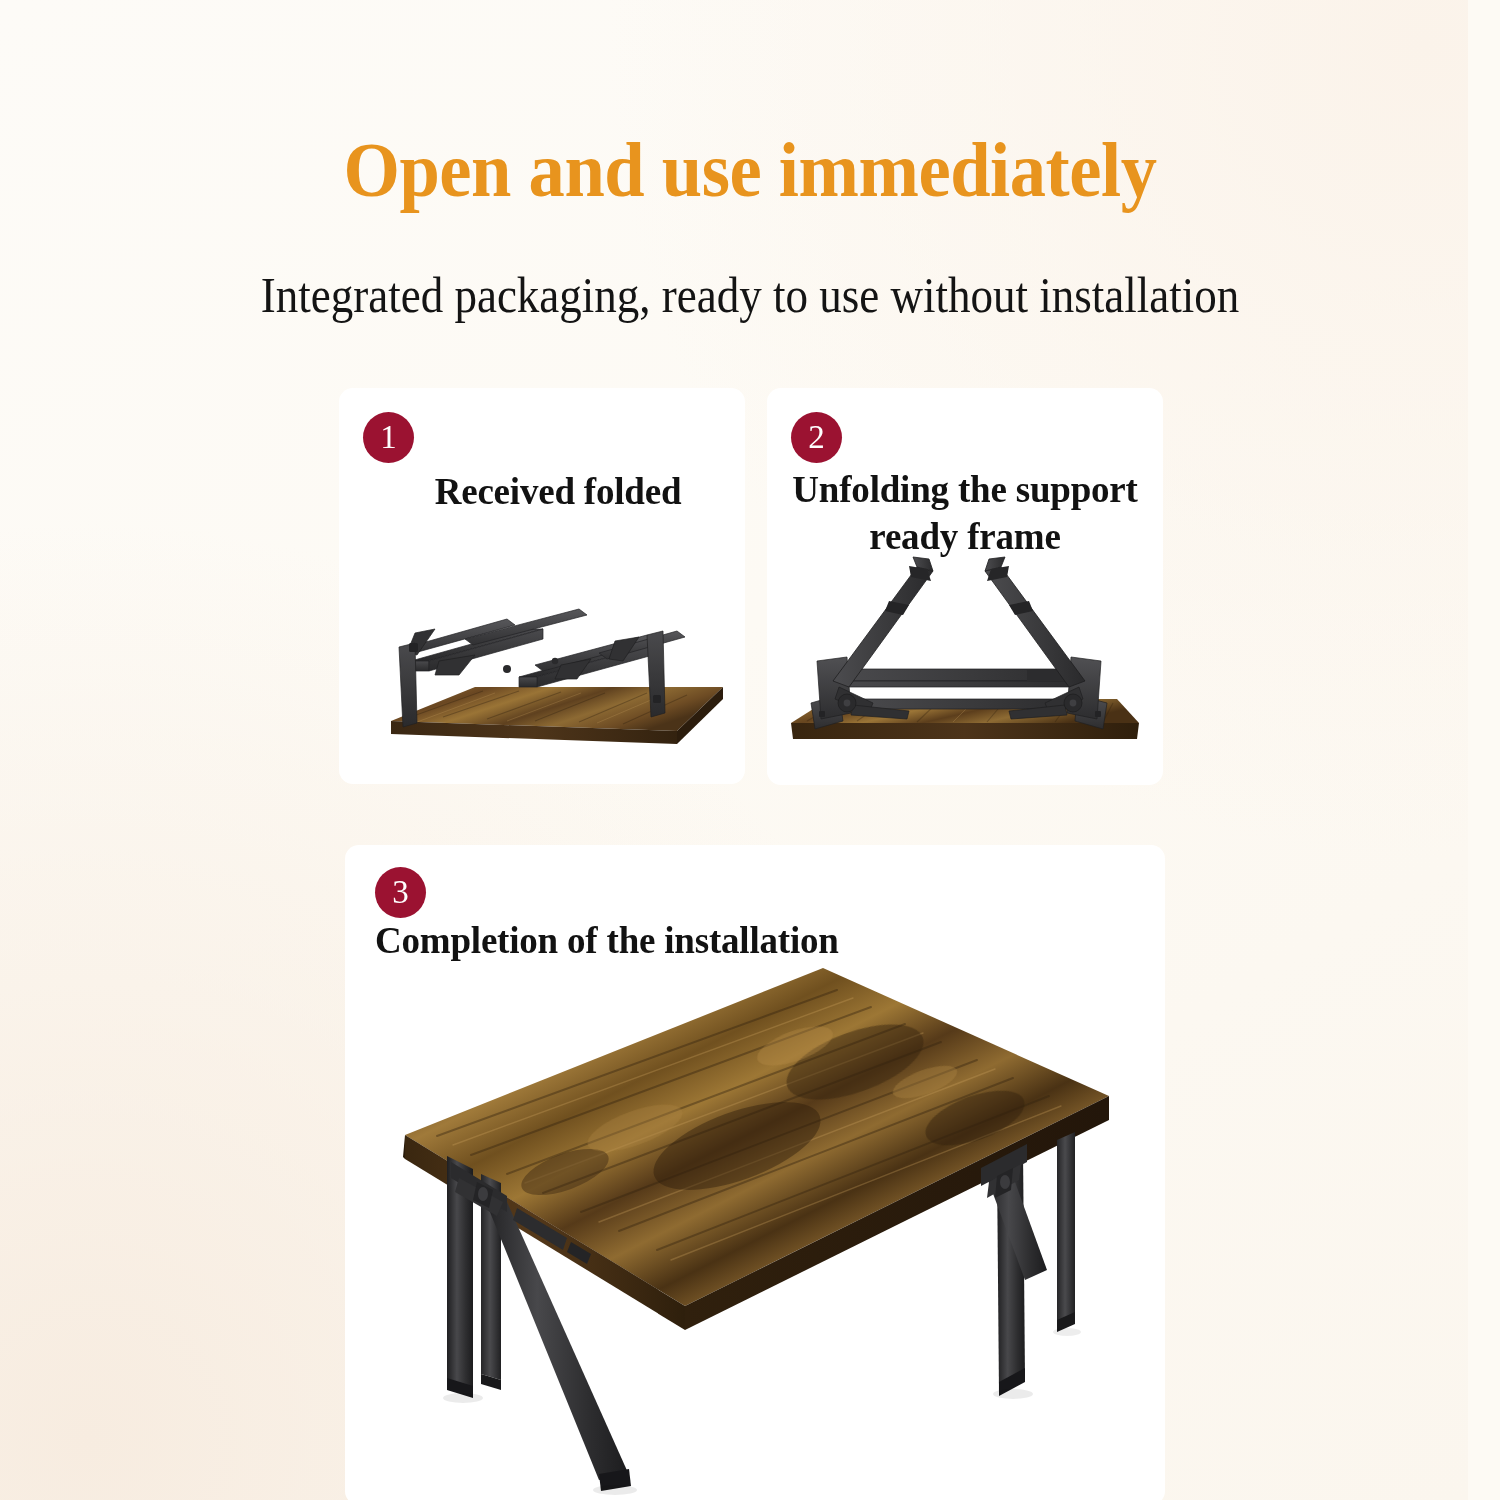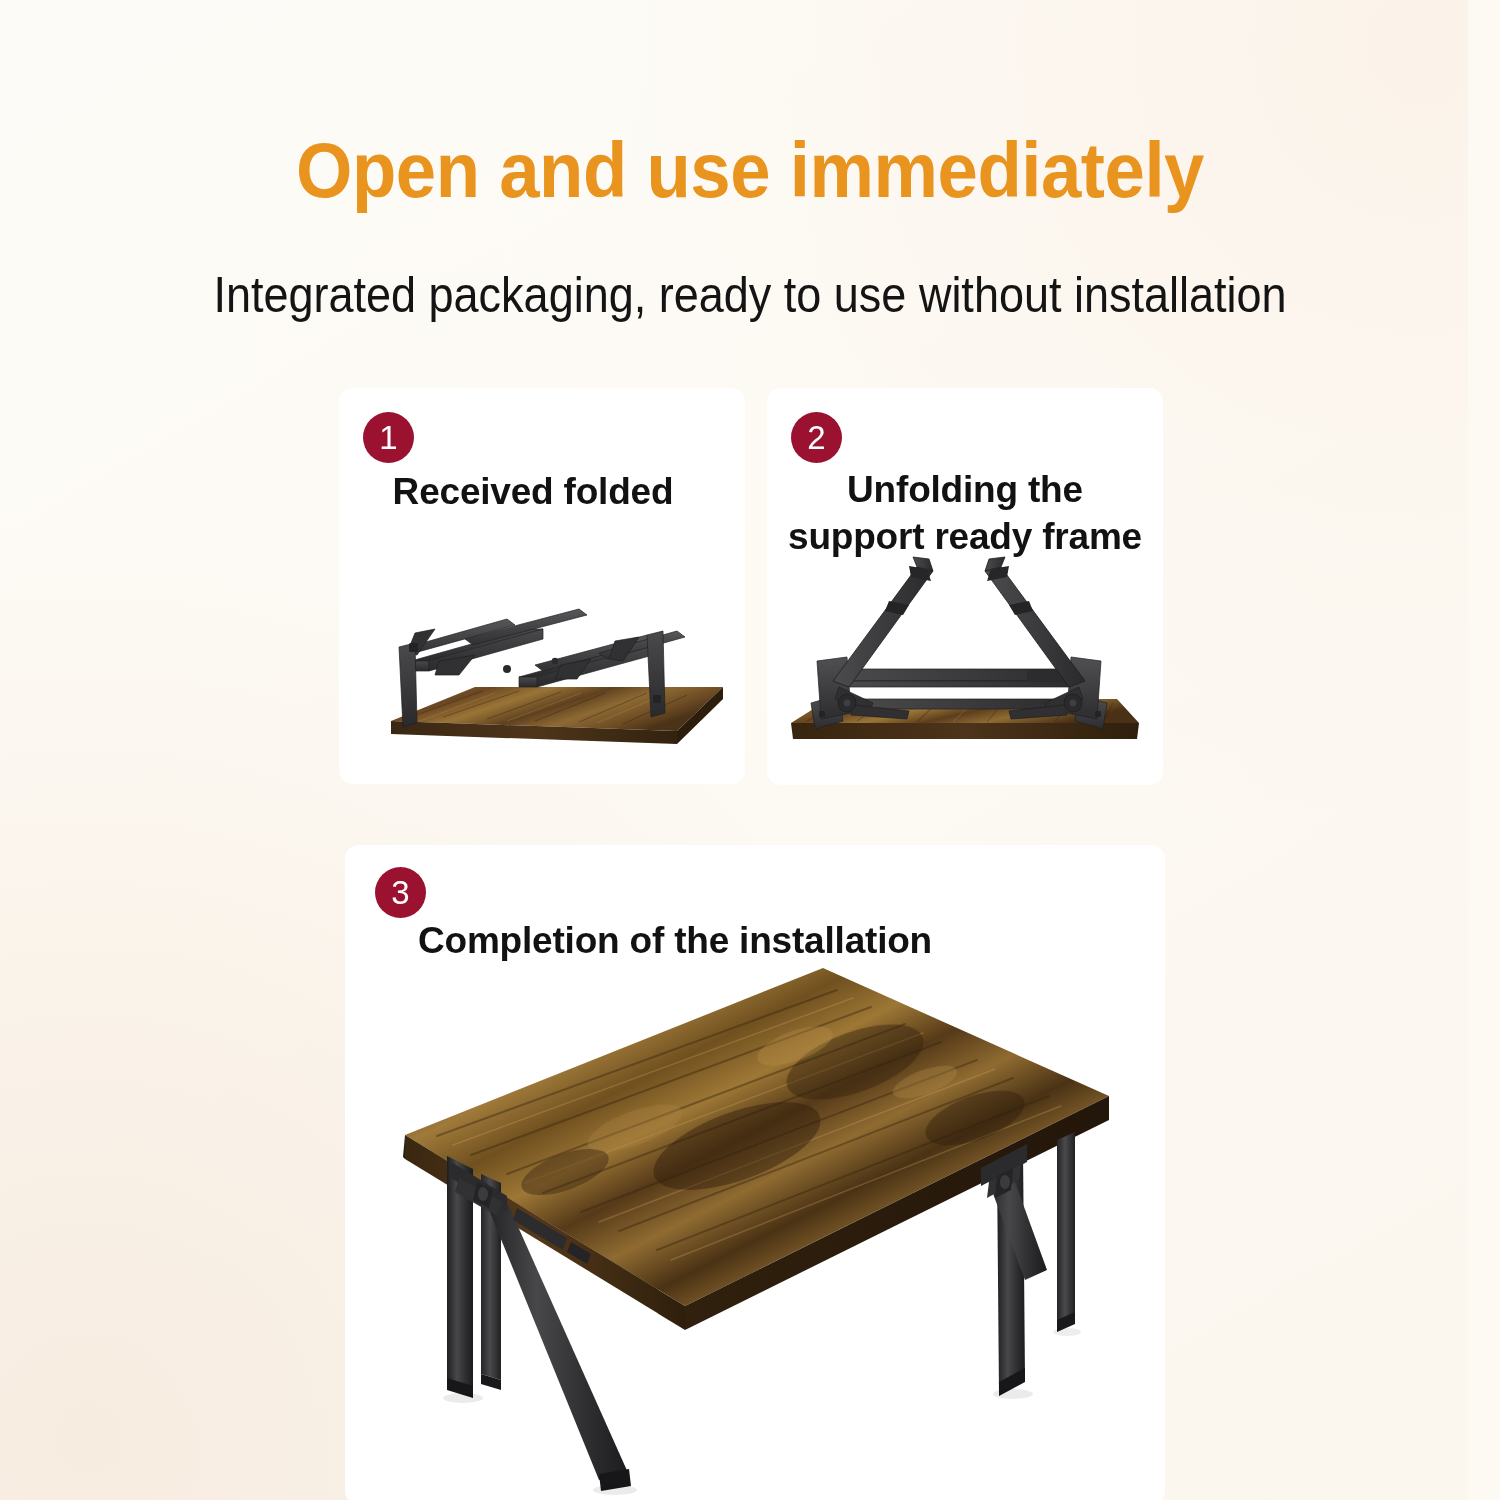--- a/index.html
+++ b/index.html
@@ -8,20 +8,21 @@
     background:#fdfaf4;
     font-family:"Liberation Sans", sans-serif;
     overflow:hidden;
   }
   .page{
     position:relative;width:1468px;height:1500px;
     background:
       radial-gradient(circle at 6% 96%, #f7ece0 0%, rgba(247,236,224,0) 46%),
       radial-gradient(circle at 97% 3%, #fbf3ea 0%, rgba(251,243,234,0) 40%),
       linear-gradient(150deg,#fdfbf7 0%,#fdfaf4 45%,#fbf6ee 100%);
+    font-family: Liberation Serif, serif;
   }
 
   
   .title{
     position:absolute;left:0;top:124px;width:1500px;
     text-align:center;
     font-size:78px;line-height:92px;
     font-weight:700;
     letter-spacing:-0.5px;
     color:#e8941e;
@@ -60,23 +61,23 @@
   #card2 .badge{left:24px;top:24px;}
   #card3 .badge{left:30px;top:22px;}
 
   .card-title{
     position:absolute;
     font-weight:700;
     color:#121212;
     text-align:center;
     letter-spacing:-0.2px;
   }
-  #card1 .card-title{left:11px;top:80px;width:366px;font-size:37px;line-height:48px;}
+  #card1 .card-title{left:36px;top:80px;width:366px;font-size:37px;line-height:48px;}
   #card2 .card-title{left:14px;top:78px;width:368px;font-size:37px;line-height:47px;}
-  #card3 .card-title{left:30px;top:72px;width:600px;font-size:37px;line-height:48px;text-align:center;}
+  #card3 .card-title{left:30px;top:72px;width:600px;font-size:37px;line-height:48px;text-align:left;}
 
   .art{position:absolute;}
   #card1 .art{left:8px;top:215px;width:390px;height:160px;}
   #card2 .art{left:10px;top:165px;width:378px;height:215px;}
   #card3 .art{left:40px;top:105px;width:740px;height:555px;}
 
   svg{display:block;width:100%;height:100%;}
 </style>
 </head>
 <body>

